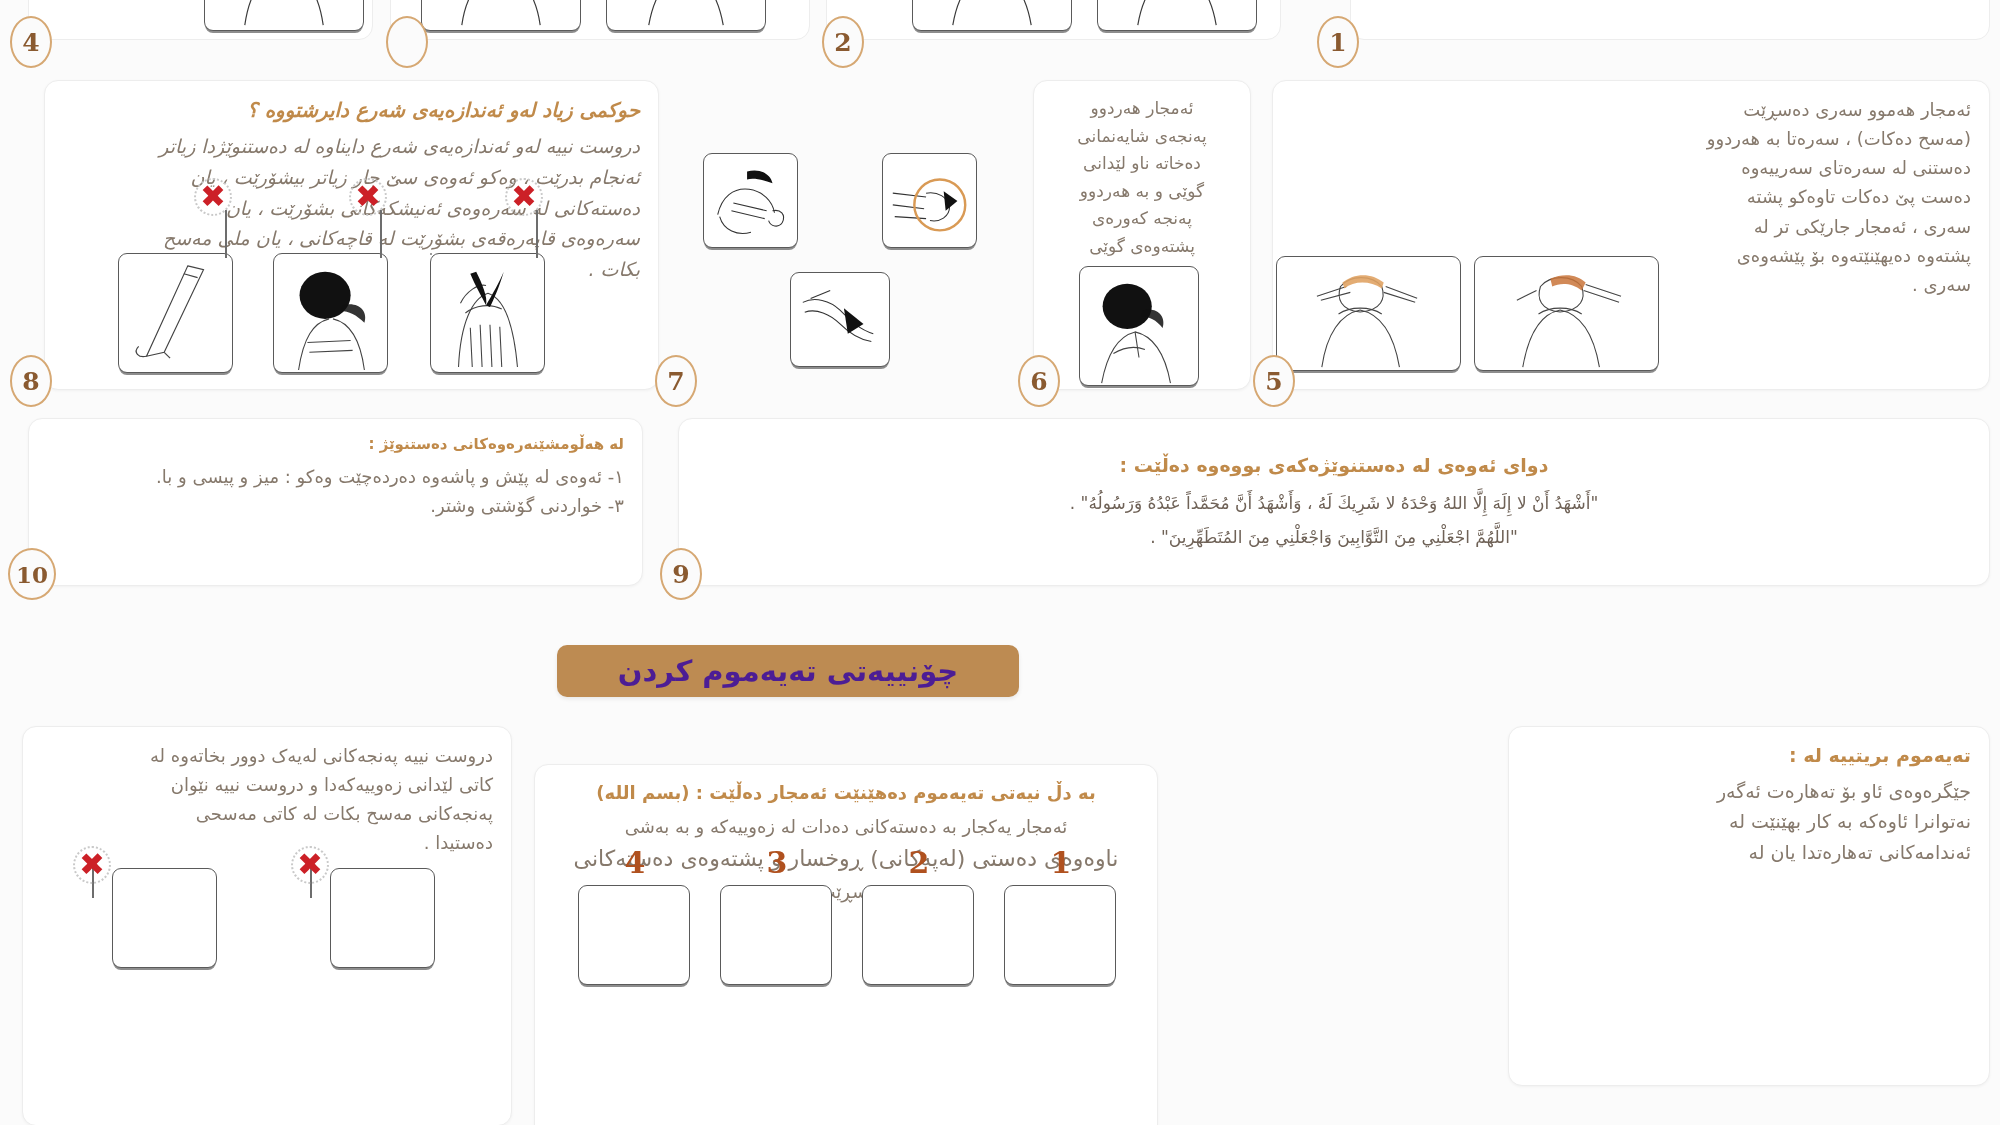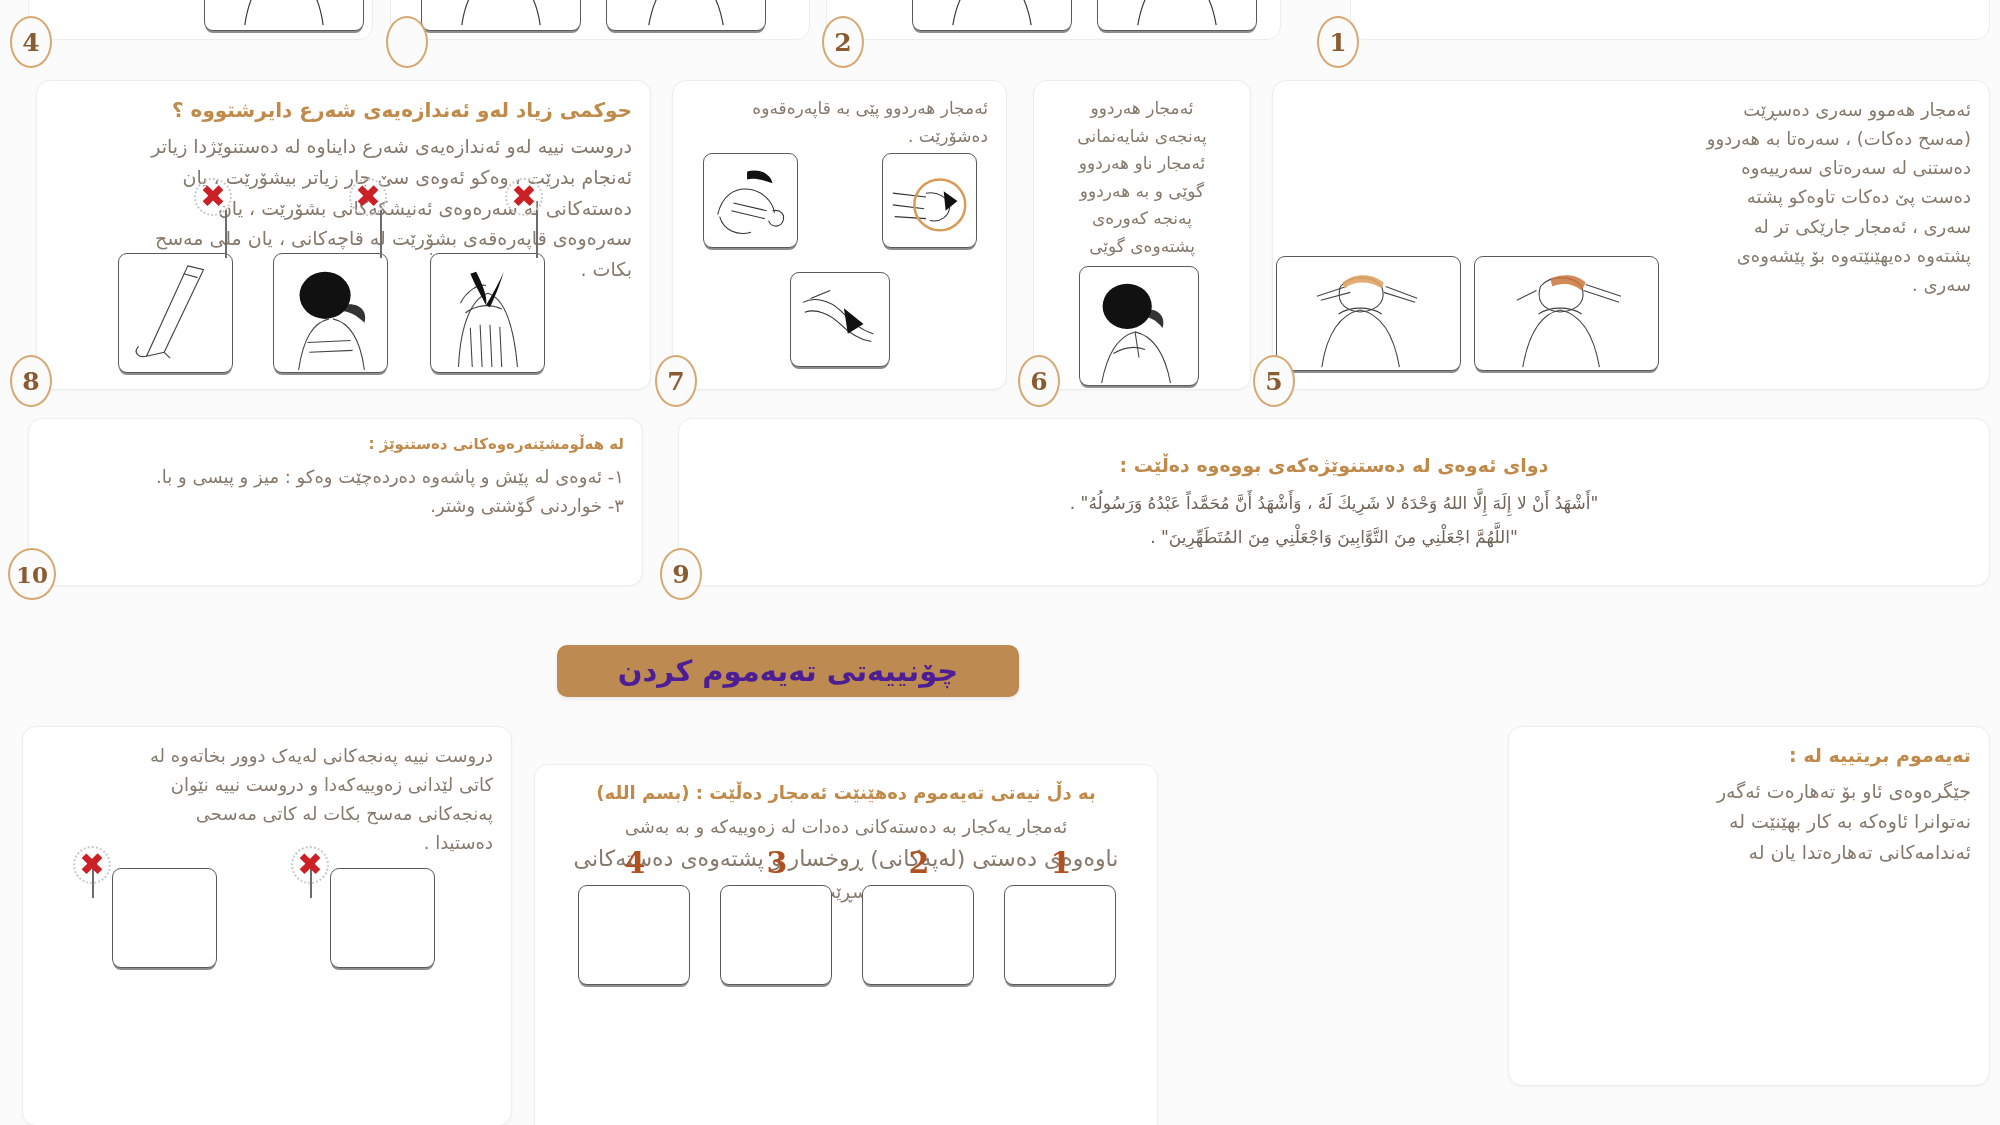--- a/index.html
+++ b/index.html
@@ -188,21 +188,21 @@
 
   <div class="card flat" style="left:1350px;top:-130px;width:640px;height:170px;">
     
   </div>
 
   <div class="badge" style="left:10px;top:16px;">4</div>
   <div class="badge empty" style="left:386px;top:16px;"></div>
   <div class="badge" style="left:822px;top:16px;">2</div>
   <div class="badge" style="left:1317px;top:16px;">1</div>
 
-  <div class="card" style="left:36px;top:80px;width:615px;height:310px;">
+  <div class="card" style="left:44px;top:80px;width:615px;height:310px;font-style:italic;">
     <div class="ttl">حوکمی زیاد لەو ئەندازەیەی شەرع دایرشتووە ؟</div>
     <div class="body">دروست نییە لەو ئەندازەیەی شەرع دایناوە لە دەستنوێژدا زیاتر</div>
     <div class="body">ئەنجام بدرێت ، وەکو ئەوەی سێ جار زیاتر بیشۆرێت ، یان</div>
     <div class="body">دەستەکانی لە سەرەوەی ئەنیشکەکانی بشۆرێت ، یان</div>
     <div class="body">سەرەوەی قاپەرەقەی بشۆرێت لە قاچەکانی ، یان ملی مەسح</div>
     <div class="body">بکات .</div>
   </div>
 
   <div class="tile" style="left:430px;top:253px;width:115px;height:120px;">
     <svg viewBox="0 0 115 120">
@@ -247,24 +247,20 @@
   <div class="xmark" style="left:349px;top:178px;">
       <span>✖</span>
     </div>
   <div class="xstem" style="left:225px;top:210px;height:48px;"></div>
   <div class="xmark" style="left:194px;top:178px;">
       <span>✖</span>
     </div>
 
   <div class="badge" style="left:10px;top:355px;">8</div>
 
-  <div class="card" style="left:672px;top:80px;width:335px;height:310px;">
-    <div class="body small">ئەمجار هەردوو پێی بە قاپەرەقەوە</div>
-    <div class="body small">دەشۆرێت .</div>
-  </div>
   <div class="tile" style="left:703px;top:153px;width:95px;height:95px;">
     <svg viewBox="0 0 95 95">
         <g stroke="#333" fill="none" stroke-width="1.1">
       <path d="M14 62 C18 44 30 34 46 36 C60 38 70 48 72 60"></path>
       <path d="M16 64 C20 78 34 84 48 80"></path>
       <path d="M30 50 L64 58 M28 58 L62 66"></path>
       <path d="M70 58 C78 56 84 62 80 70 C76 76 68 74 66 68"></path>
     </g>
     <path d="M44 18 C56 14 68 20 70 30 C60 26 50 24 44 26 Z" fill="#111"></path>
     </svg>
@@ -287,21 +283,21 @@
       <path d="M20 26 L40 18"></path>
     </g>
     <path d="M54 36 L74 52 L58 62 Z" fill="#111"></path>
     </svg>
   </div>
   <div class="badge" style="left:655px;top:355px;">7</div>
 
   <div class="card" style="left:1033px;top:80px;width:218px;height:310px;">
     <div class="body small" style="text-align:center;">ئەمجار هەردوو</div>
     <div class="body small" style="text-align:center;">پەنجەی شایەنمانی</div>
-    <div class="body small" style="text-align:center;">ئەمجار ناو هەردوو</div>
+    <div class="body small" style="text-align:center;">دەخاتە ناو لێدانی</div>
     <div class="body small" style="text-align:center;">گوێی و بە هەردوو</div>
     <div class="body small" style="text-align:center;">پەنجە کەورەی</div>
     <div class="body small" style="text-align:center;">پشتەوەی گوێی</div>
     <div class="body small" style="text-align:center;">دەسڕێت</div>
   </div>
   <div class="tile" style="left:1079px;top:266px;width:120px;height:120px;">
     <svg viewBox="0 0 120 120">
         <g stroke="#444" fill="none" stroke-width="1.1">
       <path d="M22 118 C28 86 40 70 56 66 C74 70 86 86 92 118"></path>
       <path d="M56 66 L60 92"></path>

